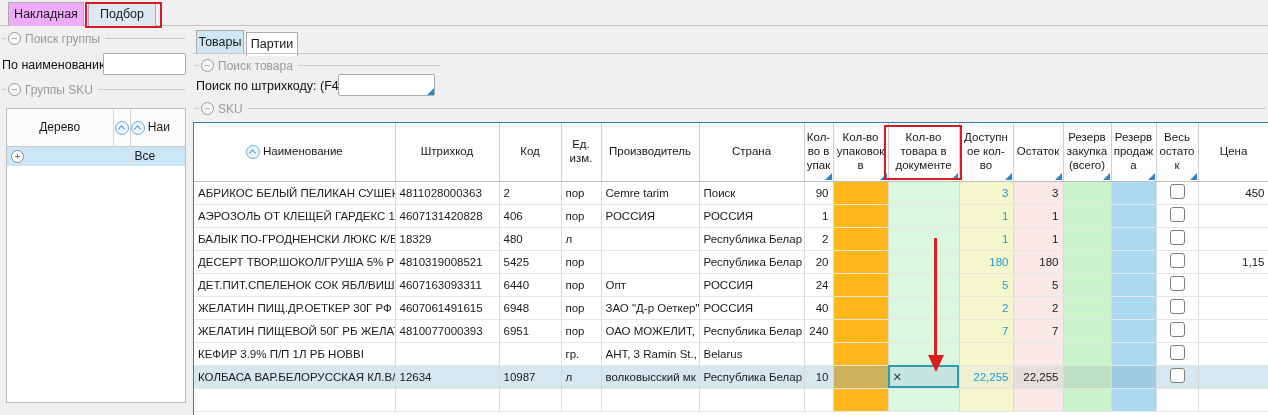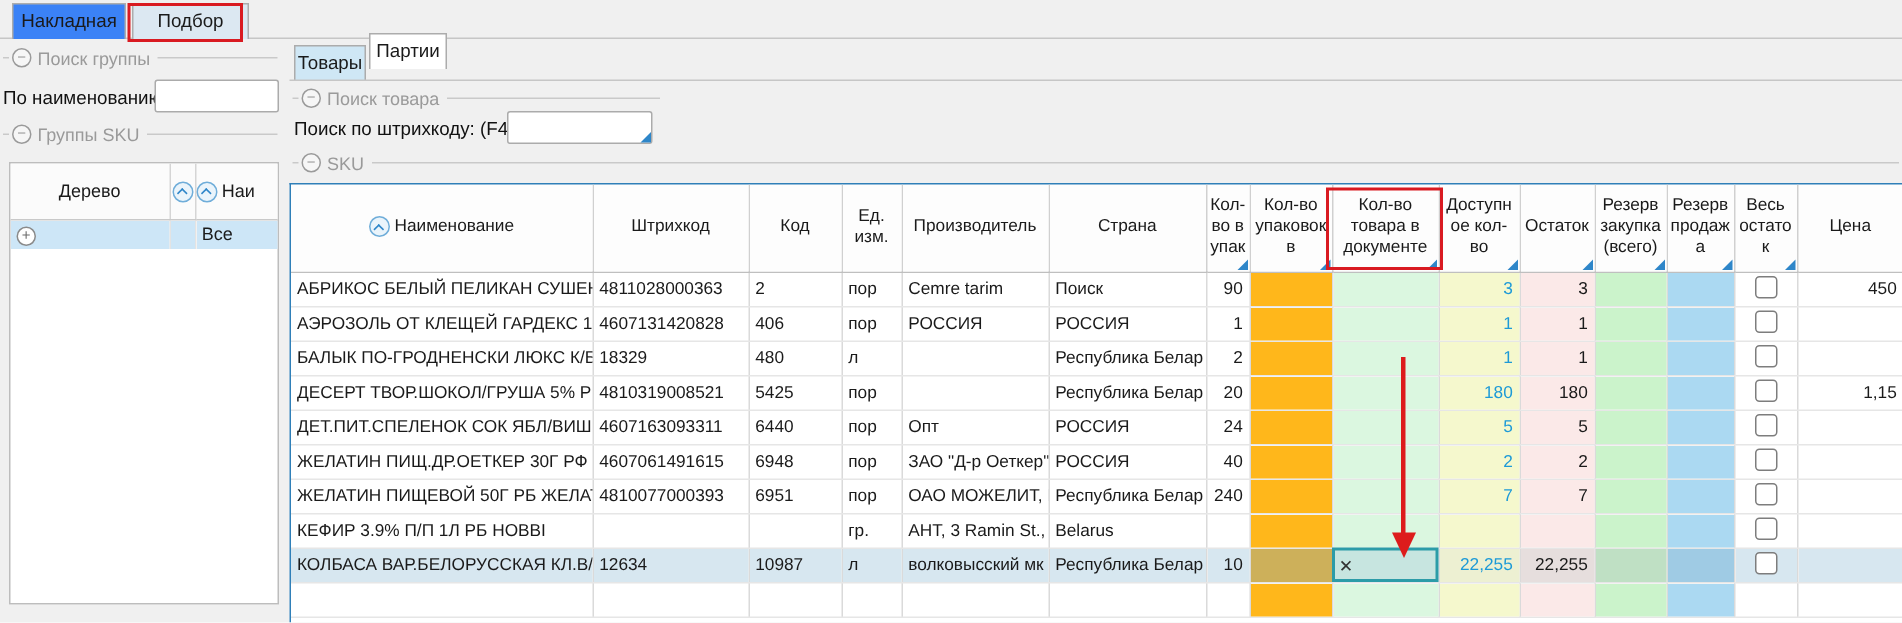--- a/index.html
+++ b/index.html
@@ -1,24 +1,24 @@
 <!DOCTYPE html>
 <html><head>
 <meta charset="utf-8">
 <style>
   * { margin:0; padding:0; box-sizing:border-box; }
   html,body { width:1268px; height:415px; overflow:hidden; }
   body { font-family:"Liberation Sans","DejaVu Sans",sans-serif; background:#f0f0f0; color:#1a1a1a; position:relative; font-size:12px; }
 
   
   .top-strip { position:absolute; left:0; top:0; width:1268px; height:26px; border-bottom:1px solid #c6c6c6; }
-  .tab { position:absolute; top:2px; height:24px; line-height:22px; text-align:center; border:1px solid #acacac; border-bottom:none; background:#3b82f6; font-size:12.5px; cursor:default; }
+  .tab { position:absolute; top:2px; height:24px; line-height:22px; text-align:center; border:1px solid #acacac; border-bottom:none; background:#f0abfc; font-size:12.5px; cursor:default; }
   .tab.active { background:#dce8f2; }
   .tab-nakladnaya { left:8px; width:76px; }
-  .tab-podbor { left:88px; width:78px; }
+  .tab-podbor { left:88px; width:68px; }
 
   
   .grp { position:absolute; height:15px; display:flex; align-items:center; color:#9a9a9a; font-size:12px; white-space:nowrap; }
   .grp .pre-tick { width:4px; height:1px; background:#c9c9c9; margin-right:2px; }
   .grp .circ { width:13px; height:13px; border:1px solid #9a9a9a; border-radius:50%; font-size:10px; line-height:11px; text-align:center; color:#9a9a9a; background:#f6f6f6; margin-right:4px; flex:0 0 auto; }
   .grp .rule { flex:1; height:1px; background:#c9c9c9; margin-left:5px; }
 
   .field-label { position:absolute; font-size:12.5px; color:#111; white-space:nowrap; }
   .tb { position:absolute; background:#fff; border:1px solid #ababab; border-radius:2px; }
   .corner-tri { position:absolute; right:1px; bottom:1px; width:0; height:0; border-left:7px solid transparent; border-bottom:7px solid #2e86c9; }
@@ -30,21 +30,21 @@
   .tree td { height:20px; border-right:1px solid #e3e3e3; font-size:12px; vertical-align:middle; padding:0 4px; white-space:nowrap; overflow:hidden; }
   .tree tr.sel td { background:#cde6f7; }
   .sort-badge { display:inline-flex; width:14px; height:14px; border:1px solid #6fadd9; border-radius:50%; background:#eaf4fb; align-items:center; justify-content:center; vertical-align:middle; }
   .sort-badge i { display:block; width:5px; height:5px; border-left:1.5px solid #2e86c9; border-top:1.5px solid #2e86c9; transform:rotate(45deg) translate(1px,1px); }
   .node-plus { display:inline-block; width:13px; height:13px; border:1px solid #8a8a8a; border-radius:50%; color:#6d6d6d; font-size:10px; line-height:11px; text-align:center; background:#fff; }
   .node-dot { display:inline-block; width:8px; height:8px; border-radius:50%; background:#5f5f5f; margin-left:2px; }
 
   
   .rp-tabline { position:absolute; left:193px; top:53px; width:1075px; height:1px; background:#c6c6c6; }
   .tab-tovary { left:196px; top:30px; width:48px; }
-  .tab-partii { left:246px; top:22px; width:52px; }
+  .tab-partii { left:246px; top:32px; width:52px; }
   .rp-tab { position:absolute; height:24px; line-height:22px; text-align:center; border:1px solid #acacac; border-bottom:none; background:#fff; font-size:12.5px; }
   .rp-tab.active { background:#cfe7f5; }
 
   
   .sku-table-wrap { position:absolute; left:193px; top:122px; width:1075px; height:293px; border-top:1px solid #2f7fb8; border-left:1px solid #2f7fb8; background:#fff; overflow:hidden; }
   table.sku { border-collapse:collapse; table-layout:fixed; width:1075px; }
   table.sku th { height:58px; background:#fdfdfd; border-right:1px solid #d0d0d0; border-bottom:1px solid #bfbfbf; font-weight:normal; font-size:11.5px; line-height:1.18; text-align:center; vertical-align:middle; overflow-wrap:anywhere; position:relative; padding:1px 2px; }
   table.sku td { height:23px; border-right:1px solid #dadada; border-bottom:1px solid #e6e6e6; font-size:11.5px; vertical-align:middle; padding:0 4px; white-space:nowrap; overflow:hidden; position:relative; }
   td.al-r { text-align:right; }
   td.al-c { text-align:center; padding:0; }

